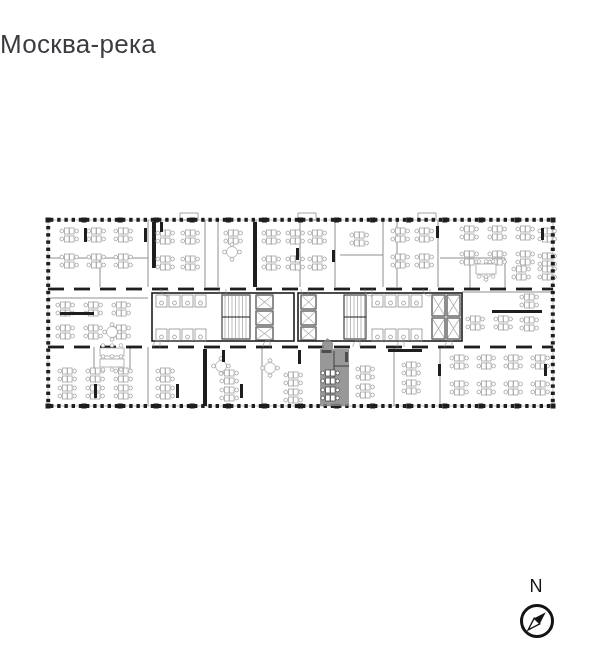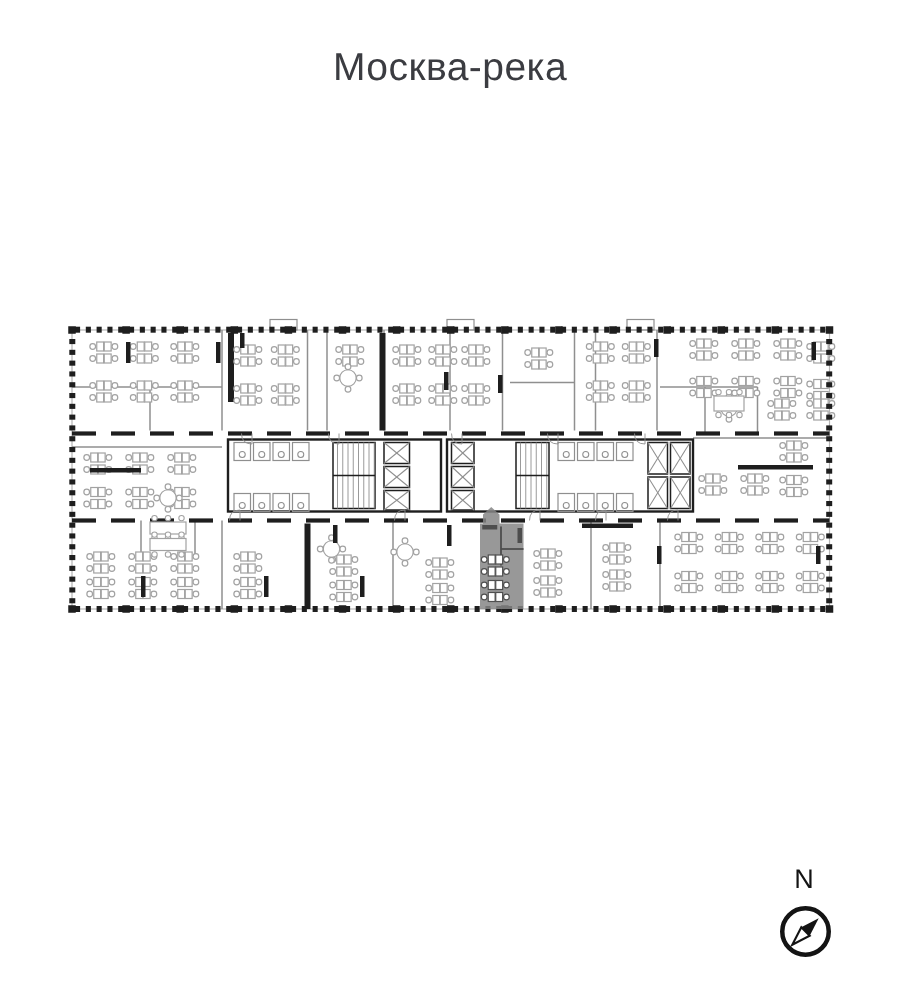--- a/index.html
+++ b/index.html
@@ -1,18 +1,18 @@
 <!DOCTYPE html>
 <html><head>
 <meta charset="utf-8">
 <style>
   html,body{margin:0;padding:0;background:#ffffff;}
   .stage{position:relative;width:600px;height:661px;background:#ffffff;overflow:hidden;
          font-family:"Liberation Sans",sans-serif;}
-  .title{position:absolute;top:28px;left:0;width:100%;text-align:center;
+  .title{position:absolute;top:28px;left:0;width:100%;
          font-size:26px;font-weight:500;letter-spacing:.3px;line-height:1.25;}
   svg.scene{position:absolute;left:0;top:0;}
   .compass-label{font-family:"Liberation Sans",sans-serif;font-size:18px;}
 </style>
 </head>
 <body>
 
 <div class="stage">
   <div class="title" style="color: rgb(59, 60, 65);">Москва-река</div>
 

